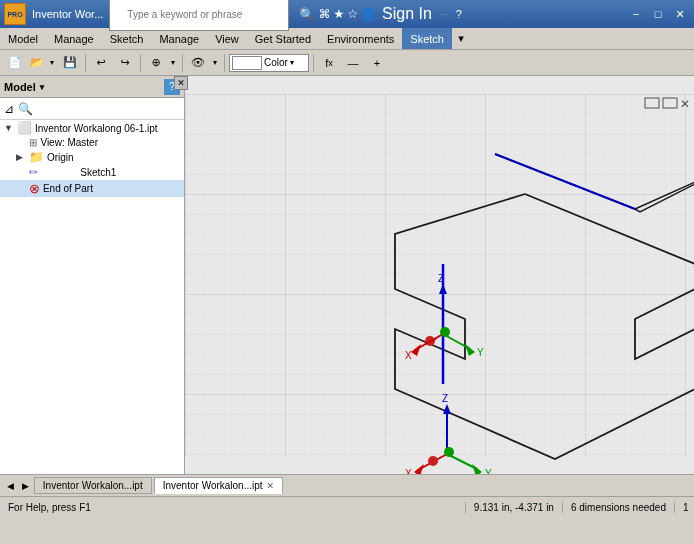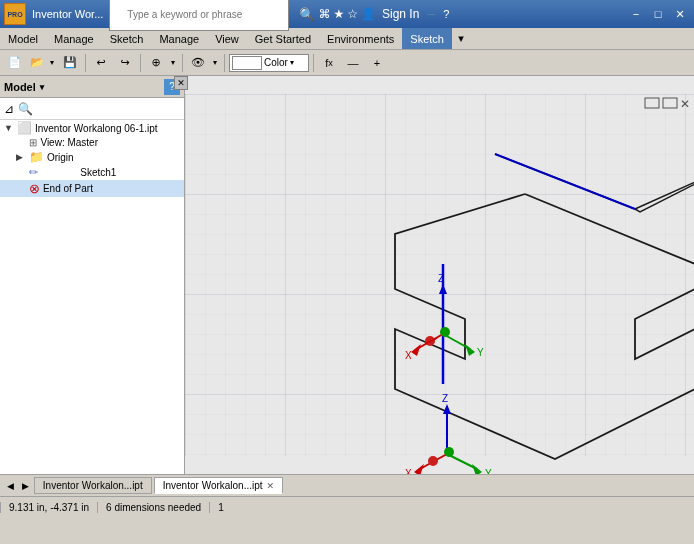--- a/index.html
+++ b/index.html
@@ -17,21 +17,21 @@
     }
     #titlebar .search-box {
       flex: 1; max-width: 180px; height: 34px; background: white; border: 1px solid #888;
       display: flex; padding: 0 17px;
     }
     #titlebar .search-box input {
       border: none; outline: none; font-size: 10px; color: #888; width: 100%; background: transparent;
     }
     #titlebar .toolbar-icons { display: flex; gap: 3px; align-items: center; margin-left: 4px; }
     #titlebar .toolbar-icons span { color: white; font-size: 14px; cursor: pointer; }
-    #titlebar .sign-in { color: white; font-size: 12px; cursor: pointer; text-align: center; }
+    #titlebar .sign-in { color: white; font-size: 16px; cursor: pointer; text-align: center; }
     #titlebar .win-controls { margin-left: auto; display: flex; gap: 2px; }
     #titlebar .win-controls button {
       background: transparent; border: none; color: white; font-size: 11px; cursor: pointer;
       width: 20px; height: 18px; display: flex; align-items: center; justify-content: center;
     }
 
     
     #menubar {
       display: flex; align-items: center; height: 22px;
       background: #d4d0c8; border-bottom: 1px solid #a0a0a0;
@@ -351,16 +351,17 @@
   <div class="tab-item">
     <span>Inventor Workalon...ipt</span>
   </div>
   <div class="tab-item active">
     <span>Inventor Workalon...ipt</span>
     <span class="tab-close">✕</span>
   </div>
 </div>
 
 <div id="statusbar">
+  <span class="help-text">For Help, press F1</span>
   <span class="coords">9.131 in, -4.371 in</span>
   <span class="dims">6 dimensions needed</span>
   <span class="count">1</span>
 </div>
 
 </body></html>

